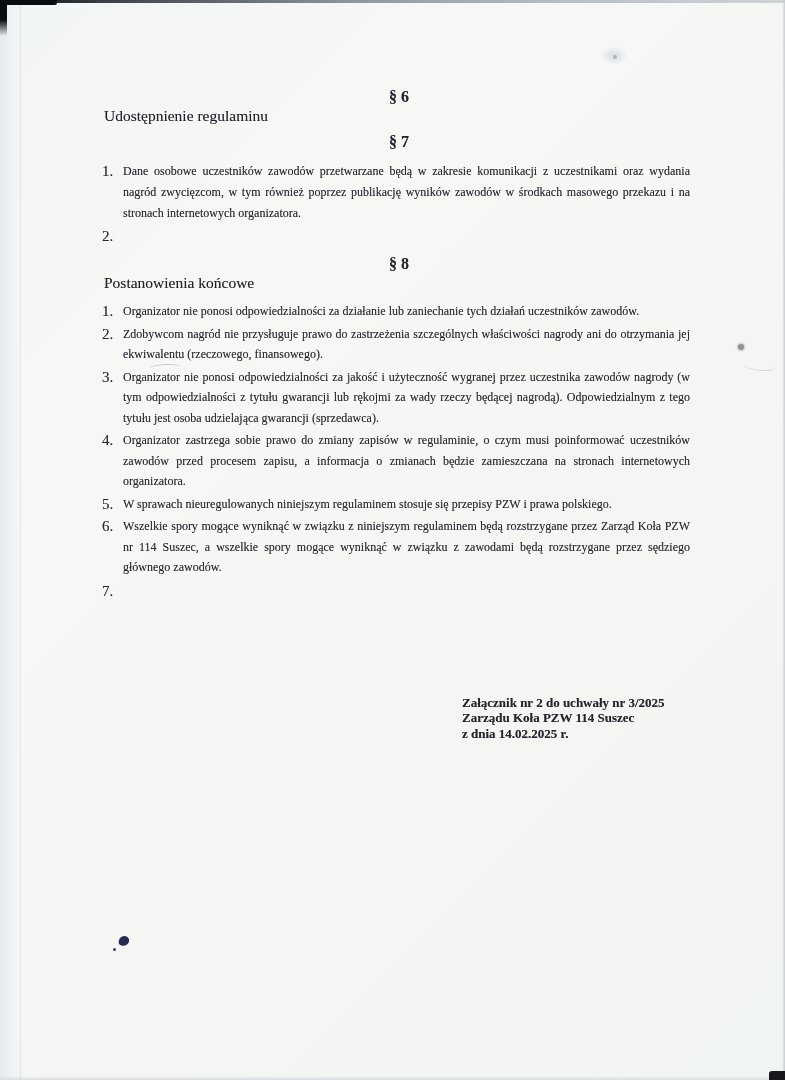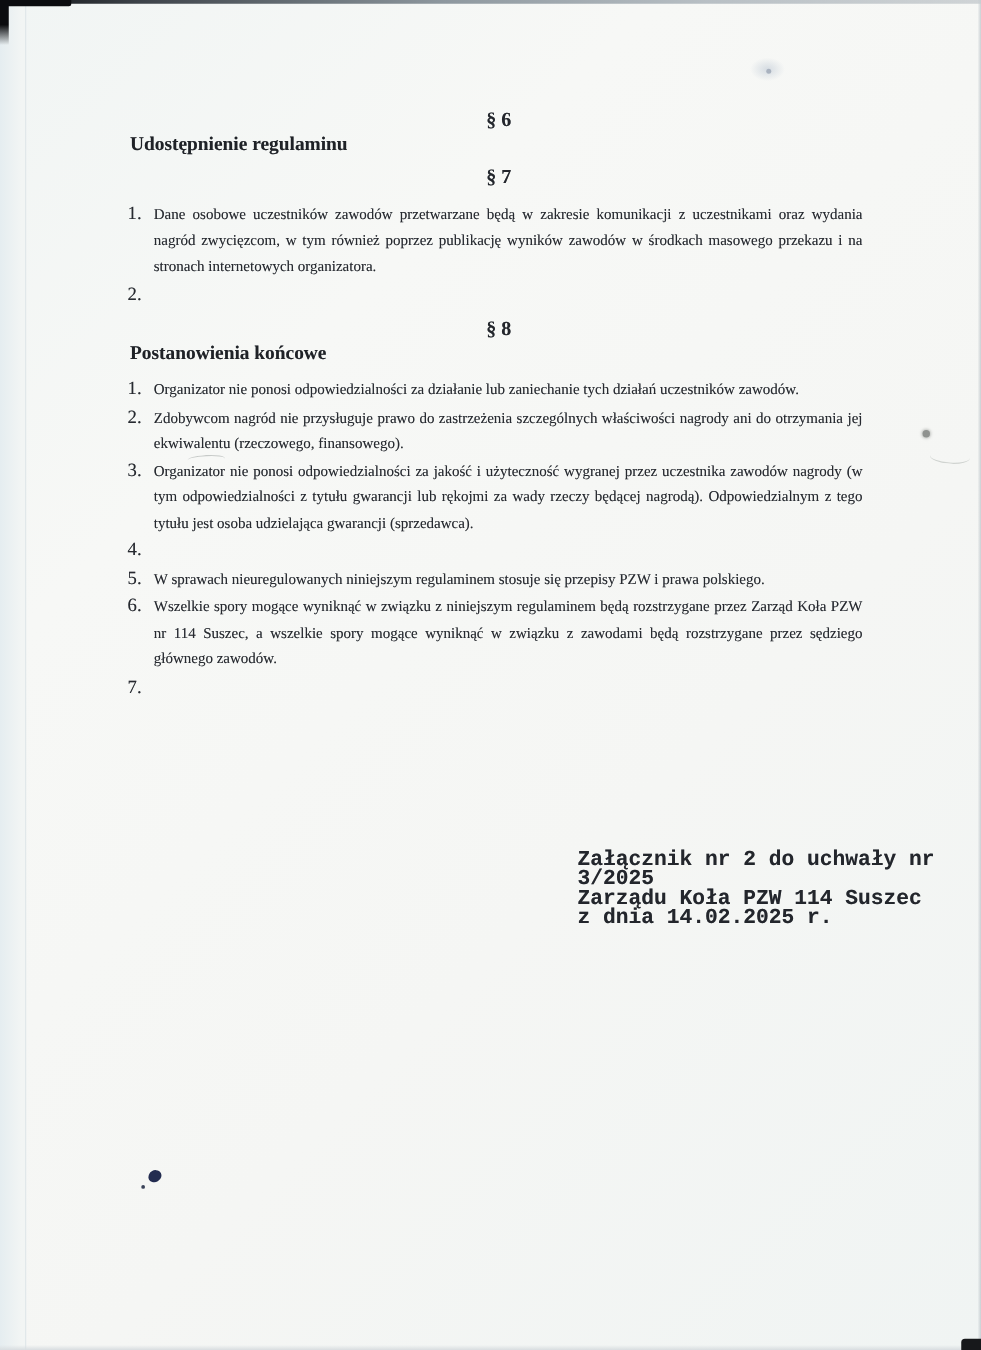--- a/index.html
+++ b/index.html
@@ -51,21 +51,21 @@
   
   .content { position: absolute; left: 0; top: 0; width: 785px;
     text-shadow: 0 0 0.5px rgba(45,50,58,.45); }
   .sec-marker {
     margin: 0 0 0 104px; width: 590px;
     text-align: center; font-weight: bold; font-size: 16px; line-height: 21px;
     color: #23262c;
   }
   .sec-heading {
     margin: -2px 0 0 104px;
-    font-weight: bold; font-size: 15.5px; line-height: 21px;
+    font-weight: normal; font-size: 15.5px; line-height: 21px;
     color: #1f2227;
   }
   .para {
     margin: 10px 0 0 89px; width: 601px;
     font-size: 15px; line-height: 21.5px;
     text-align: justify;
   }
   .olist { margin: 0; }
   .s7-list { margin-top: 9px; }
   .s8-list { margin-top: 8px; }
@@ -73,24 +73,23 @@
   .oitem:first-child { margin-top: 0; }
   .onum { flex: none; width: 21px; font-size: 15px; }
   .otext { width: 567px; font-size: 12px; text-align: justify; }
   .s7-list .onum, .s7-list .otext { line-height: 21px; }
   .s8-list .onum, .s8-list .otext { line-height: 20.5px; }
   .s8-list .oitem-last .otext, .s8-list .oitem-last .onum { line-height: 23px; }
   .mt-s6-marker { margin-top: 86px; }
   .mt-s7-marker { margin-top: 5px; }
   .mt-s8-marker { margin-top: 6px; }
   .annotation {
-    margin: 119px 0 0 462px;
-    font-weight: bold; font-size: 17px; line-height: 15.5px;
+    margin: 92px 0 0 462px;
+    font-weight: bold; font-size: 13px; line-height: 15.5px;
     color: #23262c;
-    font-family: Liberation Mono, monospace;
   }
   .annotation div { margin: 0; }
 </style>
 </head>
 <body>
 
 <div class="scan-page">
 
   <div class="artifact edge-left"></div>
   <div class="artifact edge-top"></div>
@@ -133,20 +132,21 @@
       <div class="oitem">
         <span class="onum">2.</span>
         <div class="otext">Zdobywcom nagród nie przysługuje prawo do zastrzeżenia szczególnych właściwości nagrody ani do otrzymania jej ekwiwalentu (rzeczowego, finansowego).</div>
       </div>
       <div class="oitem">
         <span class="onum">3.</span>
         <div class="otext">Organizator nie ponosi odpowiedzialności za jakość i użyteczność wygranej przez uczestnika zawodów nagrody (w tym odpowiedzialności z tytułu gwarancji lub rękojmi za wady rzeczy będącej nagrodą). Odpowiedzialnym z tego tytułu jest osoba udzielająca gwarancji (sprzedawca).</div>
       </div>
       <div class="oitem">
         <span class="onum">4.</span>
+        <div class="otext">Organizator zastrzega sobie prawo do zmiany zapisów w regulaminie, o czym musi poinformować uczestników zawodów przed procesem zapisu, a informacja o zmianach będzie zamieszczana na stronach internetowych organizatora.</div>
       </div>
       <div class="oitem">
         <span class="onum">5.</span>
         <div class="otext">W sprawach nieuregulowanych niniejszym regulaminem stosuje się przepisy PZW i prawa polskiego.</div>
       </div>
       <div class="oitem">
         <span class="onum">6.</span>
         <div class="otext">Wszelkie spory mogące wyniknąć w związku z niniejszym regulaminem będą rozstrzygane przez Zarząd Koła PZW nr 114 Suszec, a wszelkie spory mogące wyniknąć w związku z zawodami będą rozstrzygane przez sędziego głównego zawodów.</div>
       </div>
       <div class="oitem oitem-last">

